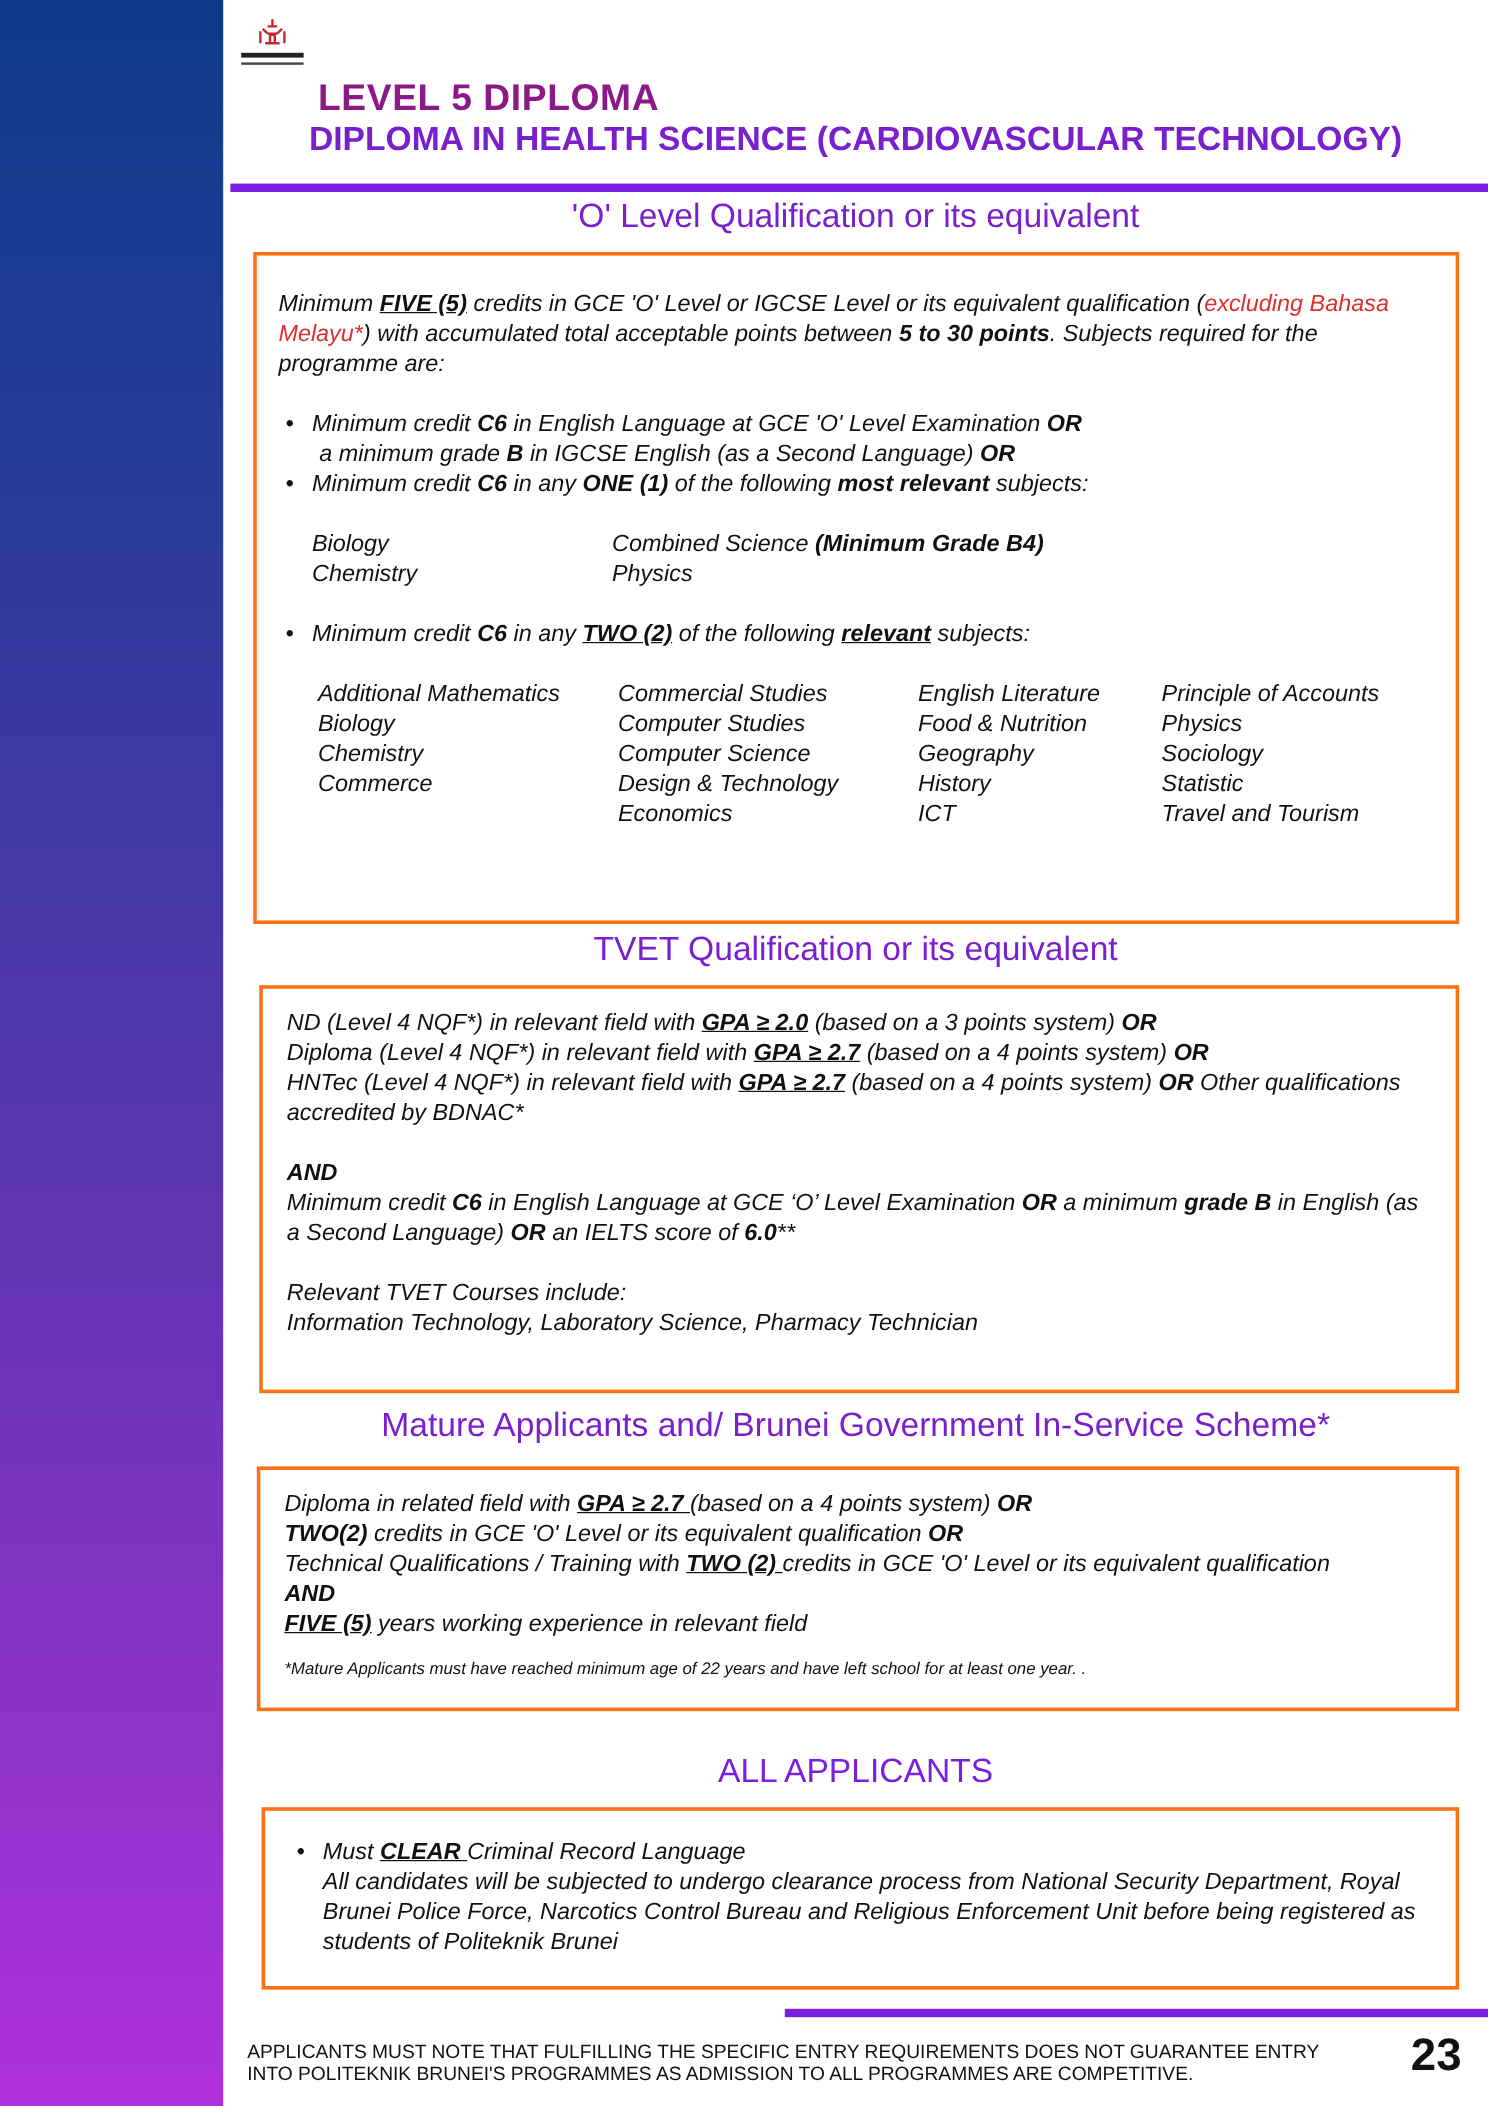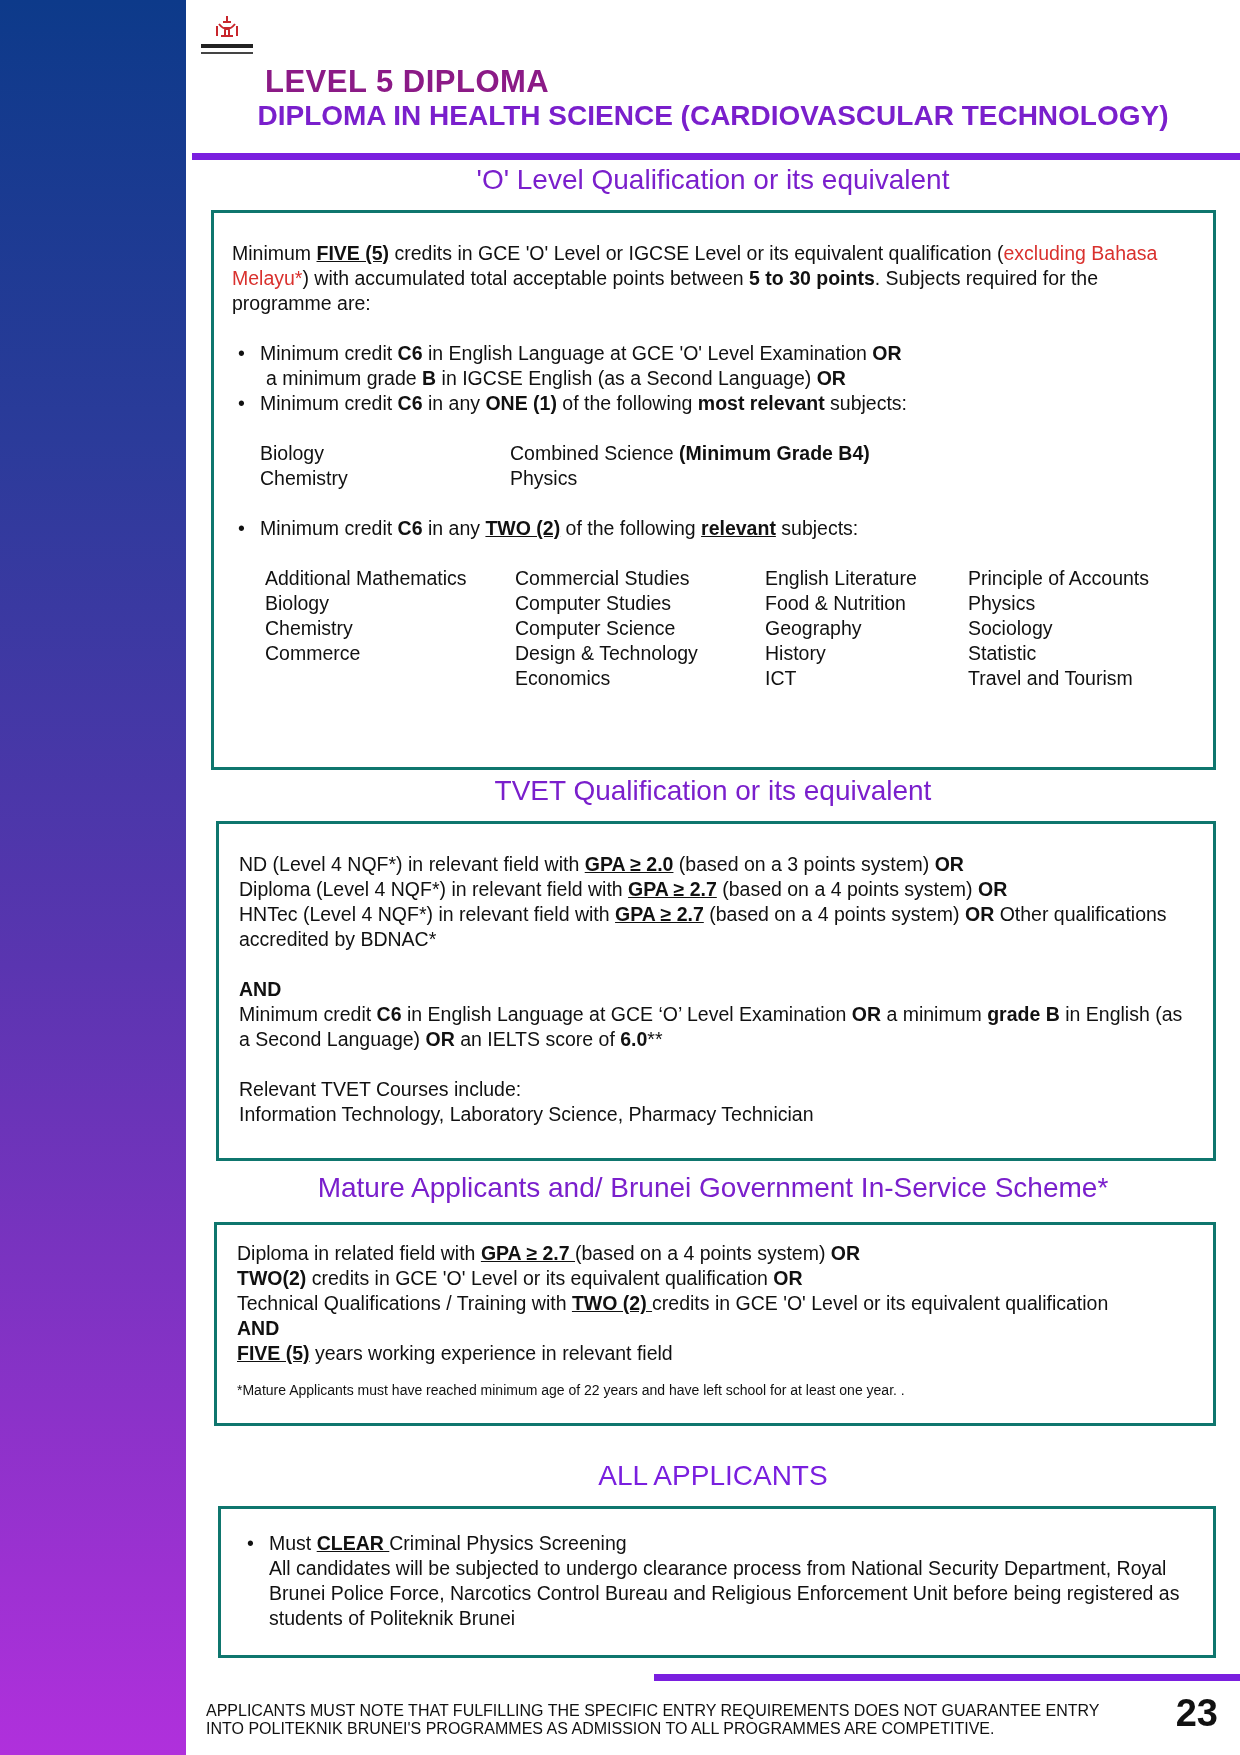--- a/index.html
+++ b/index.html
@@ -3,21 +3,21 @@
 <meta charset="utf-8">
 <style>
   * { box-sizing: border-box; margin: 0; padding: 0; }
   body { width: 1240px; height: 1755px; position: relative; background: #fff; font-family: "Liberation Sans", sans-serif; color: #111; overflow: hidden; }
   .sidebar { position: absolute; left: 0; top: 0; width: 186px; height: 1755px; background: linear-gradient(180deg, #0d3a8a 0%, #2b3b9a 25%, #5a35b0 55%, #8a32c8 80%, #b030dc 100%); }
   .logo { position: absolute; left: 197px; top: 14px; width: 60px; height: 44px; }
   .level-title { position: absolute; left: 265px; top: 24px; font-size: 31px; font-weight: bold; color: #8b1a86; letter-spacing: 0.5px; margin-top: 40px; }
   .prog-title { position: absolute; left: 186px; right: 0; top: 100px; text-align: center; font-size: 28px; font-weight: bold; color: #7a1fcc; }
   .rule-top { position: absolute; left: 192px; right: 0; top: 153px; height: 7px; background: #7a1fdf; }
   .sec-head { position: absolute; left: 186px; right: 0; text-align: center; font-size: 28px; color: #7a1fcc; }
-  .box { position: absolute; border: 3px solid #0f766e; background: #fff; font-size: 19.5px; line-height: 25px; }
+  .box { position: absolute; border: 3px solid #f97316; background: #fff; font-size: 19.5px; line-height: 25px; font-style: italic; }
   b.u, .u { text-decoration: underline; font-weight: bold; }
   .red { color: #d9312e; }
   .bullet { position: relative; padding-left: 28px; }
   .bullet::before { content: "•"; position: absolute; left: 6px; }
   .grid4 { display: grid; grid-template-columns: 250px 250px 203px 220px; }
   .grid2 { display: grid; grid-template-columns: 250px 400px; }
   .footnote { font-size: 14px; }
   .rule-bottom { position: absolute; left: 654px; right: 0; top: 1674px; height: 7px; background: #7a1fdf; }
   .disclaimer { position: absolute; left: 206px; width: 922px; top: 1702px; text-align: left; font-size: 16px; line-height: 18px; }
   .page-num { position: absolute; right: 22px; top: 1692px; font-size: 38px; font-weight: bold; }
@@ -71,21 +71,21 @@
       <span>History</span>
       <span>Statistic</span>
     <span></span>
       <span>Economics</span>
       <span>ICT</span>
       <span>Travel and Tourism</span>
   </div>
 </div>
 
 <div class="sec-head" style="top:775px">TVET Qualification or its equivalent</div>
-<div class="box" style="left:216px; top:821px; width:1000px; height:340px; padding:28px 20px;">
+<div class="box" style="left:216px; top:821px; width:1000px; height:340px; padding:16px 20px;">
   <p><span>ND (Level 4 NQF*) in relevant field with </span><b class="u">GPA ≥ 2.0</b><span> (based on a 3 points system) </span><b>OR</b></p>
   <p><span>Diploma (Level 4 NQF*) in relevant field with </span><b class="u">GPA ≥ 2.7</b><span> (based on a 4 points system) </span><b>OR</b></p>
   <p><span>HNTec (Level 4 NQF*) in relevant field with </span><b class="u">GPA ≥ 2.7</b><span> (based on a 4 points system) </span><b>OR</b><span> Other qualifications accredited by BDNAC*</span></p>
   <div style="height:25px"></div>
   <p><b>AND</b></p>
   <p><span>Minimum credit </span><b>C6</b><span> in English Language at GCE ‘O’ Level Examination </span><b>OR</b><span> a minimum </span><b>grade B</b><span> in English (as a Second Language) </span><b>OR</b><span> an IELTS score of </span><b>6.0</b><span>**</span></p>
   <div style="height:25px"></div>
   <p>Relevant TVET Courses include:</p>
   <p>Information Technology, Laboratory Science, Pharmacy Technician</p>
 </div>
@@ -96,19 +96,19 @@
   <p><b>TWO(2)</b><span> credits in GCE 'O' Level or its equivalent qualification </span><b>OR</b></p>
   <p><span>Technical Qualifications / Training with </span><b class="u">TWO (2) </b><span>credits in GCE 'O' Level or its equivalent qualification</span></p>
   <p><b>AND</b></p>
   <p><b class="u">FIVE (5)</b><span> years working experience in relevant field</span></p>
   <div style="height:12px"></div>
   <p class="footnote">*Mature Applicants must have reached minimum age of 22 years and have left school for at least one year. .</p>
 </div>
 
 <div class="sec-head" style="top:1460px; color:#7a1fdf">ALL APPLICANTS</div>
 <div class="box" style="left:218px; top:1506px; width:998px; height:152px; padding:22px 20px;">
-  <div class="bullet"><span>Must </span><b class="u">CLEAR </b><span>Criminal Physics Screening</span></div>
+  <div class="bullet"><span>Must </span><b class="u">CLEAR </b><span>Criminal Record Language</span></div>
   <p style="padding-left:28px">All candidates will be subjected to undergo clearance process from National Security Department, Royal Brunei Police Force, Narcotics Control Bureau and Religious Enforcement Unit before being registered as students of Politeknik Brunei</p>
 </div>
 
 <div class="rule-bottom"></div>
 <div class="disclaimer">APPLICANTS MUST NOTE THAT FULFILLING THE SPECIFIC ENTRY REQUIREMENTS DOES NOT GUARANTEE ENTRY INTO POLITEKNIK BRUNEI'S PROGRAMMES AS ADMISSION TO ALL PROGRAMMES ARE COMPETITIVE.</div>
 <div class="page-num">23</div>
 
 </body></html>

